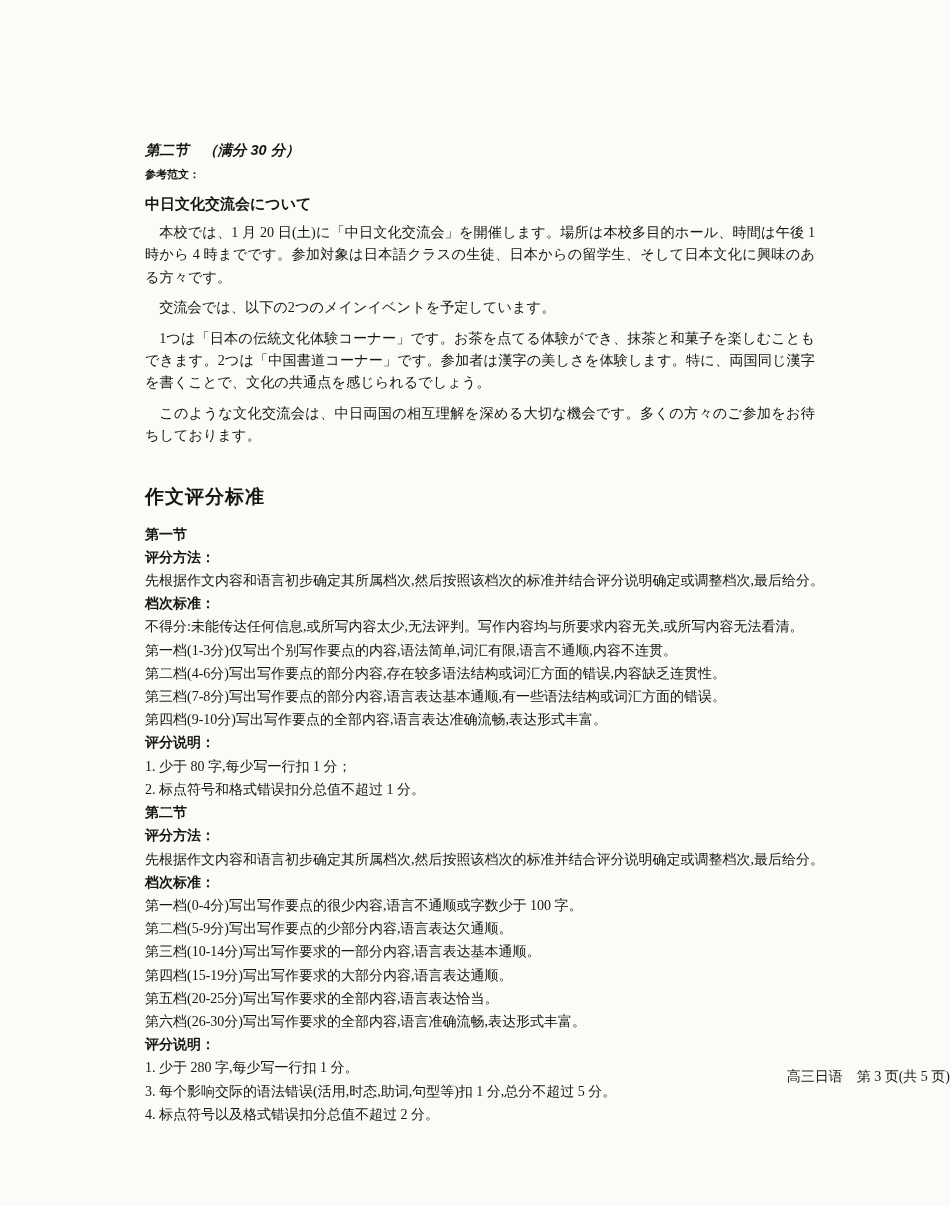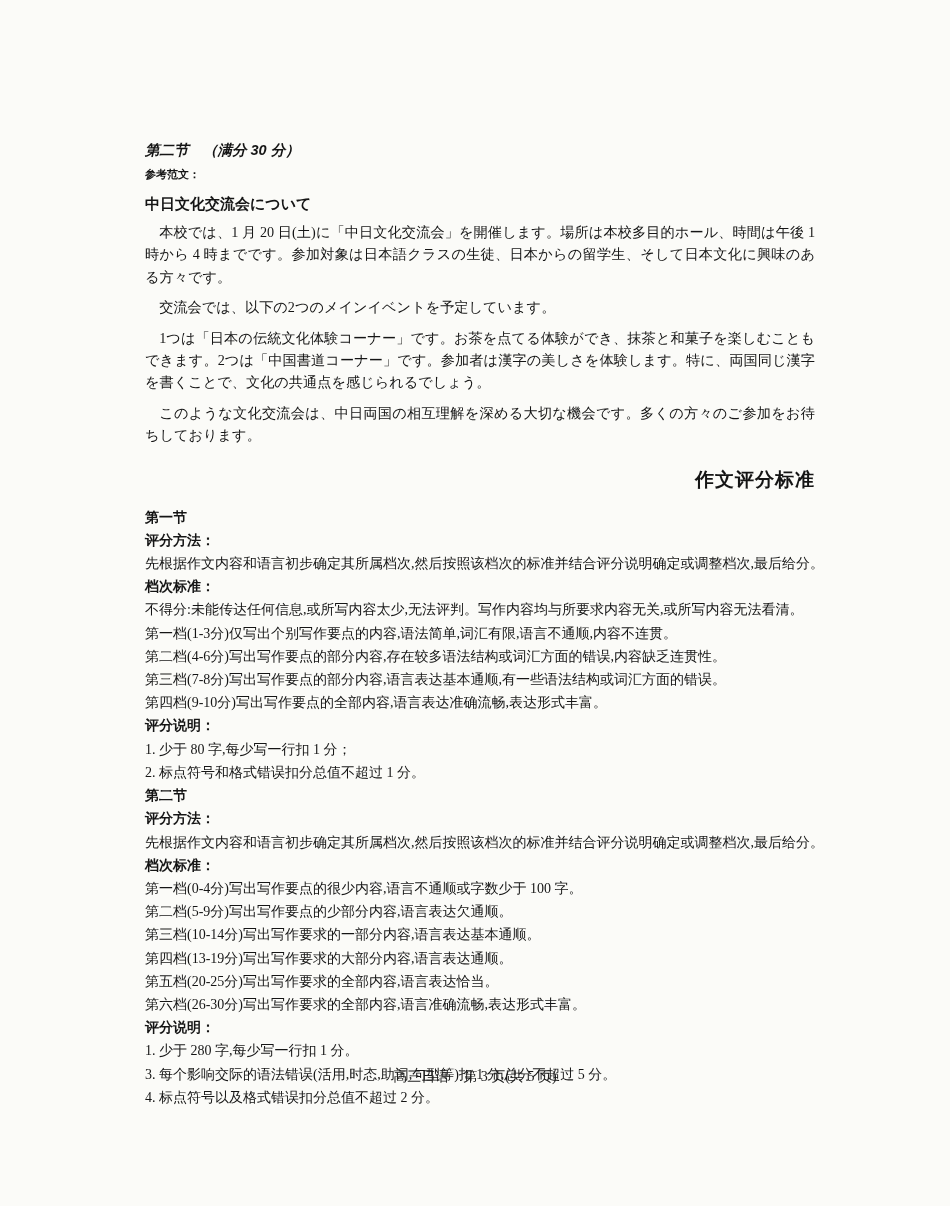--- a/index.html
+++ b/index.html
@@ -33,40 +33,40 @@
   .essay-para {
     margin: 0;
     font-size: 14.2px;
     line-height: 22.4px;
     text-indent: 1em;
     text-align: justify;
   }
   .essay-para + .essay-para { margin-top: 8px; }
   .rubric-title {
     font-size: 19px;
-    text-align: right;
-    margin: 19px 0 12px 0;
+    text-align: left;
+    margin: 36px 0 12px 0;
     line-height: 28px;
     letter-spacing: 1px;
   }
   .rubric-line {
     font-size: 14px;
     line-height: 23.2px;
     white-space: nowrap;
   }
   .rubric-line.bold {
     font-family: "Liberation Sans", "DejaVu Sans", sans-serif;
     font-weight: bold;
   }
   .footer {
     position: absolute;
     left: 0;
     top: 1068px;
     width: 950px;
-    text-align: center;
+    text-align: right;
     font-size: 14px;
     color: #1a1a1a;
   }
 </style>
 </head>
 <body>
 
 <div class="doc">
   <div class="section-head hei">第二节　（满分 30 分）</div>
 
@@ -96,21 +96,21 @@
       <div class="rubric-line bold">评分说明：</div>
       <div class="rubric-line">1. 少于 80 字,每少写一行扣 1 分；</div>
       <div class="rubric-line">2. 标点符号和格式错误扣分总值不超过 1 分。</div>
       <div class="rubric-line bold">第二节</div>
       <div class="rubric-line bold">评分方法：</div>
       <div class="rubric-line">先根据作文内容和语言初步确定其所属档次,然后按照该档次的标准并结合评分说明确定或调整档次,最后给分。</div>
       <div class="rubric-line bold">档次标准：</div>
       <div class="rubric-line">第一档(0-4分)写出写作要点的很少内容,语言不通顺或字数少于 100 字。</div>
       <div class="rubric-line">第二档(5-9分)写出写作要点的少部分内容,语言表达欠通顺。</div>
       <div class="rubric-line">第三档(10-14分)写出写作要求的一部分内容,语言表达基本通顺。</div>
-      <div class="rubric-line">第四档(13-19分)写出写作要求的大部分内容,语言表达通顺。</div>
+      <div class="rubric-line">第四档(15-19分)写出写作要求的大部分内容,语言表达通顺。</div>
       <div class="rubric-line">第五档(20-25分)写出写作要求的全部内容,语言表达恰当。</div>
       <div class="rubric-line">第六档(26-30分)写出写作要求的全部内容,语言准确流畅,表达形式丰富。</div>
       <div class="rubric-line bold">评分说明：</div>
       <div class="rubric-line">1. 少于 280 字,每少写一行扣 1 分。</div>
       <div class="rubric-line">3. 每个影响交际的语法错误(活用,时态,助词,句型等)扣 1 分,总分不超过 5 分。</div>
       <div class="rubric-line">4. 标点符号以及格式错误扣分总值不超过 2 分。</div>
     </div>
 </div>
 
 <div class="footer">高三日语　第 3 页(共 5 页)</div>

